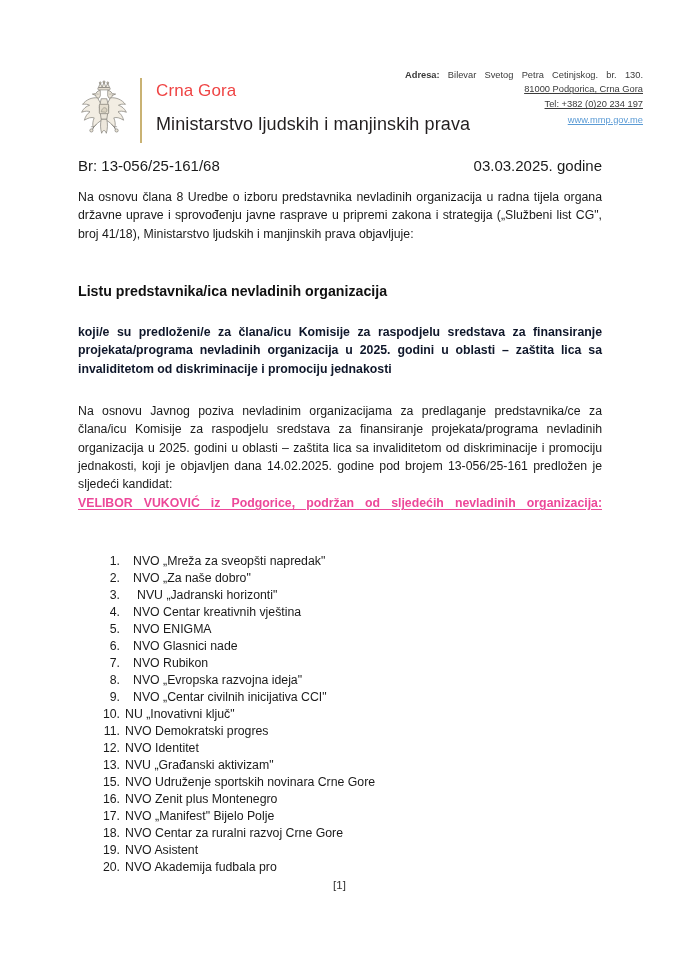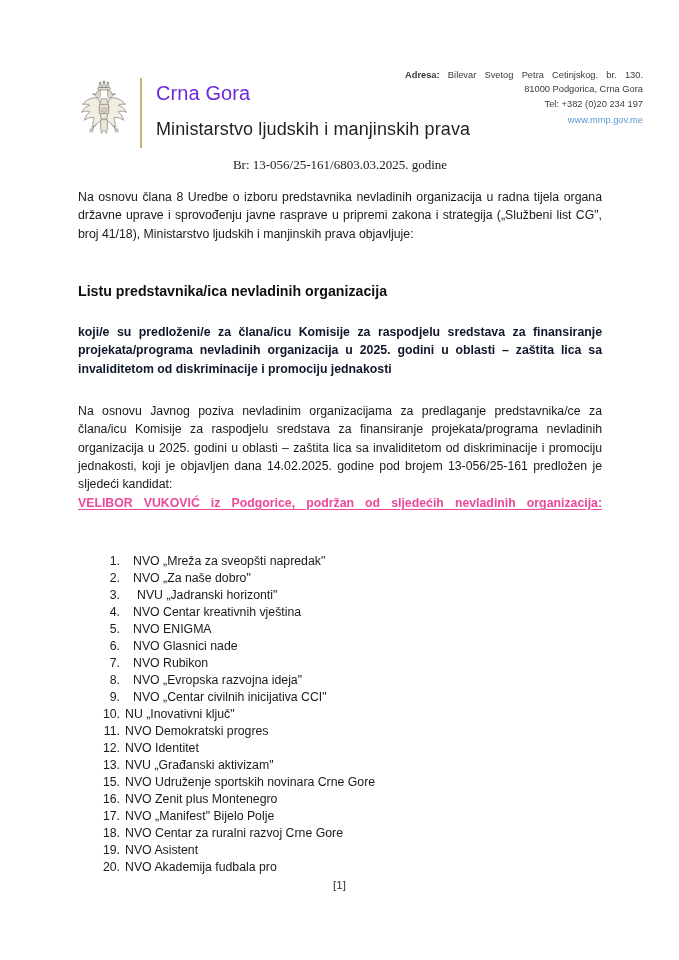--- a/index.html
+++ b/index.html
@@ -49,22 +49,22 @@
     margin: 0 14px 0 8px;
     align-self: stretch;
   }
   .ministry-names {
     display: flex;
     flex-direction: column;
     justify-content: center;
     padding-bottom: 4px;
   }
   .country-name {
-    font-size: 20px;
-    color: #6d28d9;
+    font-size: 17px;
+    color: #ef4444;
     letter-spacing: 0.1px;
     line-height: 1.55;
   }
   .ministry-name {
     font-size: 18px;
     color: #231f20;
     letter-spacing: 0.1px;
     line-height: 1.55;
     margin-top: 7px;
   }
@@ -78,34 +78,33 @@
     color: #3b3b3b;
     line-height: 1.62;
   }
   .address-line1 {
     text-align: justify;
     text-align-last: justify;
     font-size: 9.3px;
     line-height: 1.55;
   }
   .address-line1 .lbl { font-weight: bold; }
-  .addr-row { display: block; }
+  .addr-row { display: block; text-decoration: underline; }
   .weblink {
     color: #5b9bd5;
   }
 
   .refline {
     position: absolute;
     left: 78px; top: 157px;
     width: 524px;
-    font-size: 13px;
+    font-size: 15px;
     color: #1a1a1a;
     display: flex;
-    justify-content: center;
-    font-family: Liberation Serif, serif;
+    justify-content: space-between;
   }
 
   .para {
     position: absolute;
     left: 78px;
     width: 524px;
     font-size: 12.3px;
     line-height: 1.49;
     text-align: justify;
     color: #1a1a1a;

